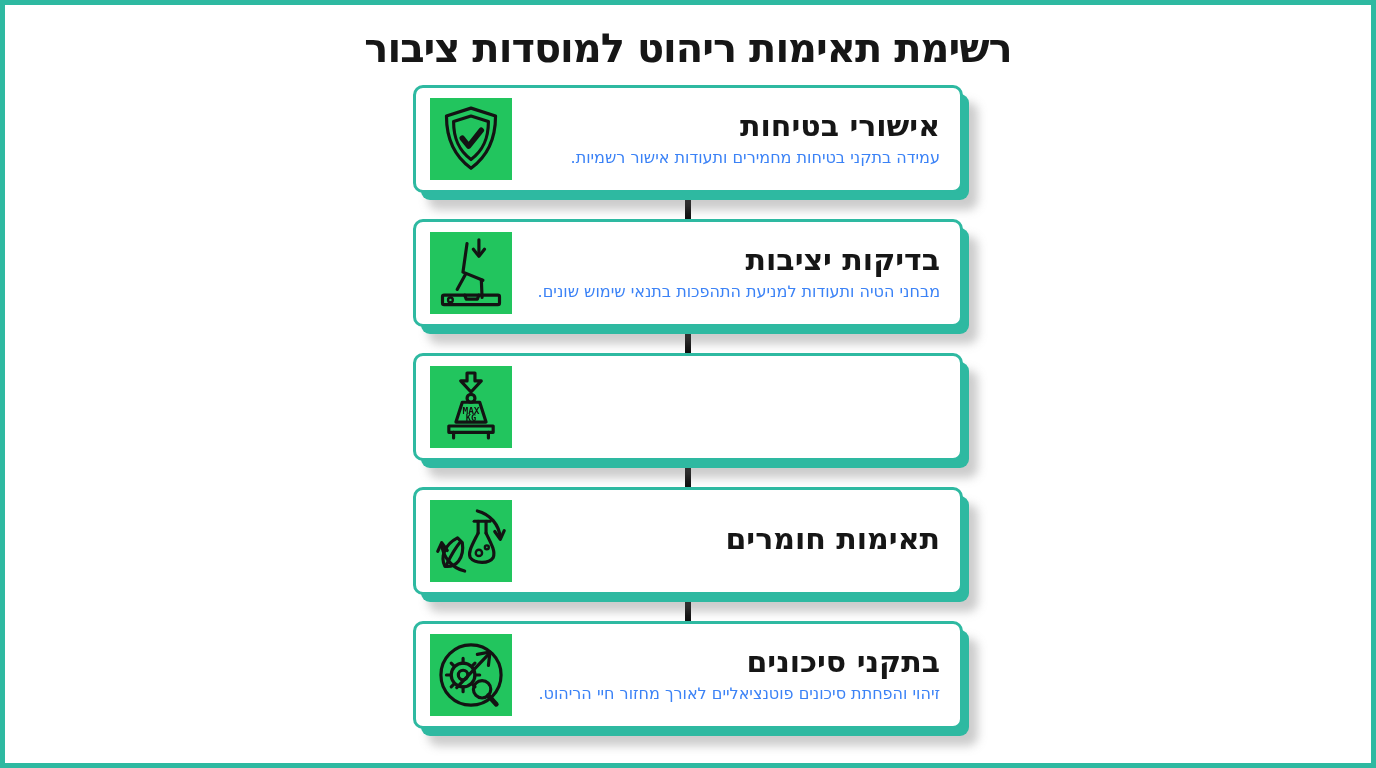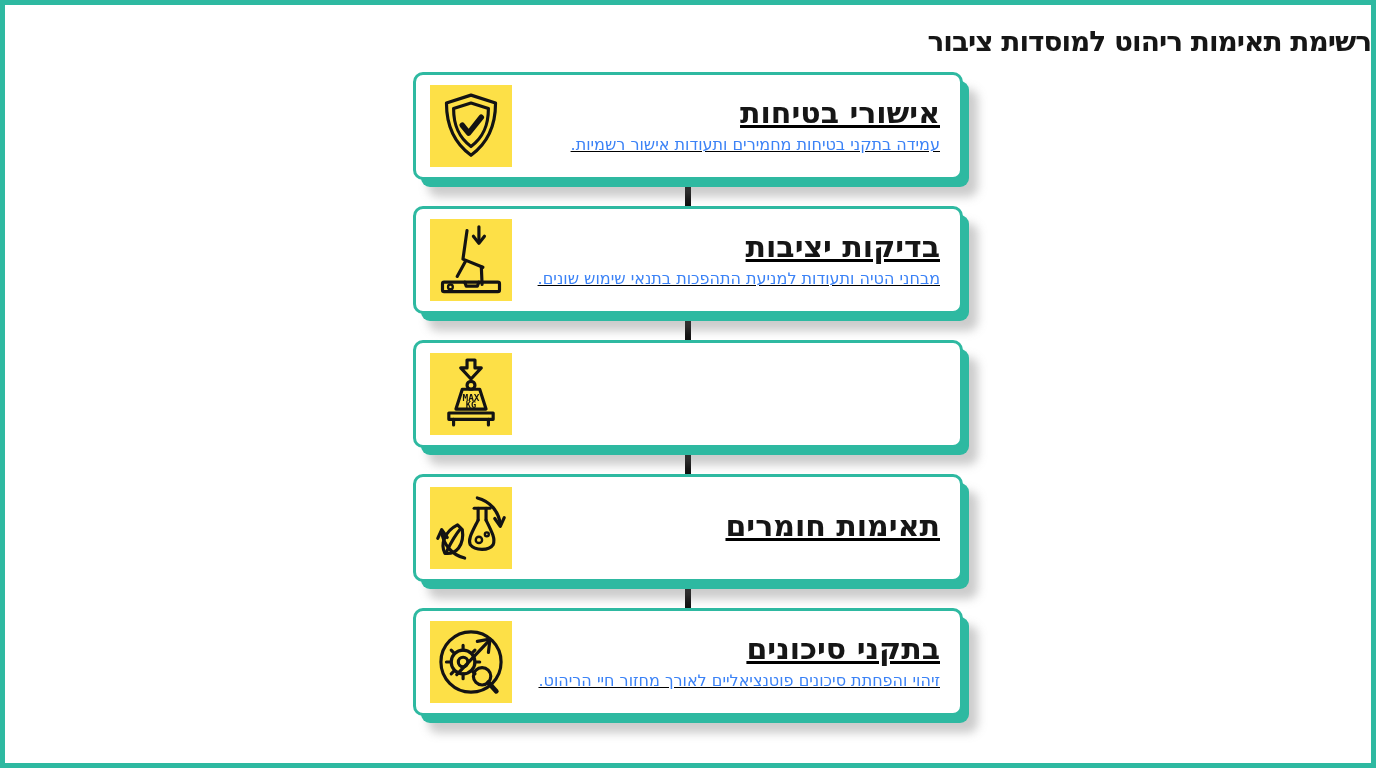--- a/index.html
+++ b/index.html
@@ -4,35 +4,35 @@
 <style>
   * { margin:0; padding:0; box-sizing:border-box; }
   html,body { width:1376px; height:768px; }
   body {
     background:#ffffff;
     border:5px solid #2eb9a1;
     font-family:"DejaVu Sans", sans-serif;
     overflow:hidden;
   }
   .page-title {
+    text-align:center;
     margin-top:20px;
-    font-size:28px;
+    font-size:40px;
     font-weight:bold;
     color:#161616;
     letter-spacing:-1px;
     direction:rtl;
   }
   .cards {
     position:relative;
     width:550px;
     margin:14px auto 0;
     display:flex;
     flex-direction:column;
     gap:26px;
-    text-decoration:underline;
   }
   .connector {
     position:absolute;
     left:50%;
     transform:translateX(-50%);
     top:55px;
     bottom:55px;
     width:6px;
     background:#111111;
     z-index:0;
@@ -47,21 +47,21 @@
     border:3px solid #2eb9a1;
     border-radius:10px;
     min-height:104px;
     padding:10px 14px;
     box-shadow:7px 8px 0 -1px #2eb9a1, 15px 17px 10px rgba(110,110,110,0.35);
   }
   .icon-box {
     flex:0 0 82px;
     width:82px;
     height:82px;
-    background:#fde047;
+    background:#22c55e;
     display:flex;
     align-items:center;
     justify-content:center;
   }
   .icon-box svg { width:76px; height:76px; stroke:#131313; fill:none; stroke-width:4; stroke-linecap:round; stroke-linejoin:round; }
   .icon-box svg text { stroke:none; fill:#131313; font-weight:bold; font-family:"DejaVu Sans Mono", monospace; }
   .card-text {
     flex:1;
     direction:rtl;
     text-align:right;

